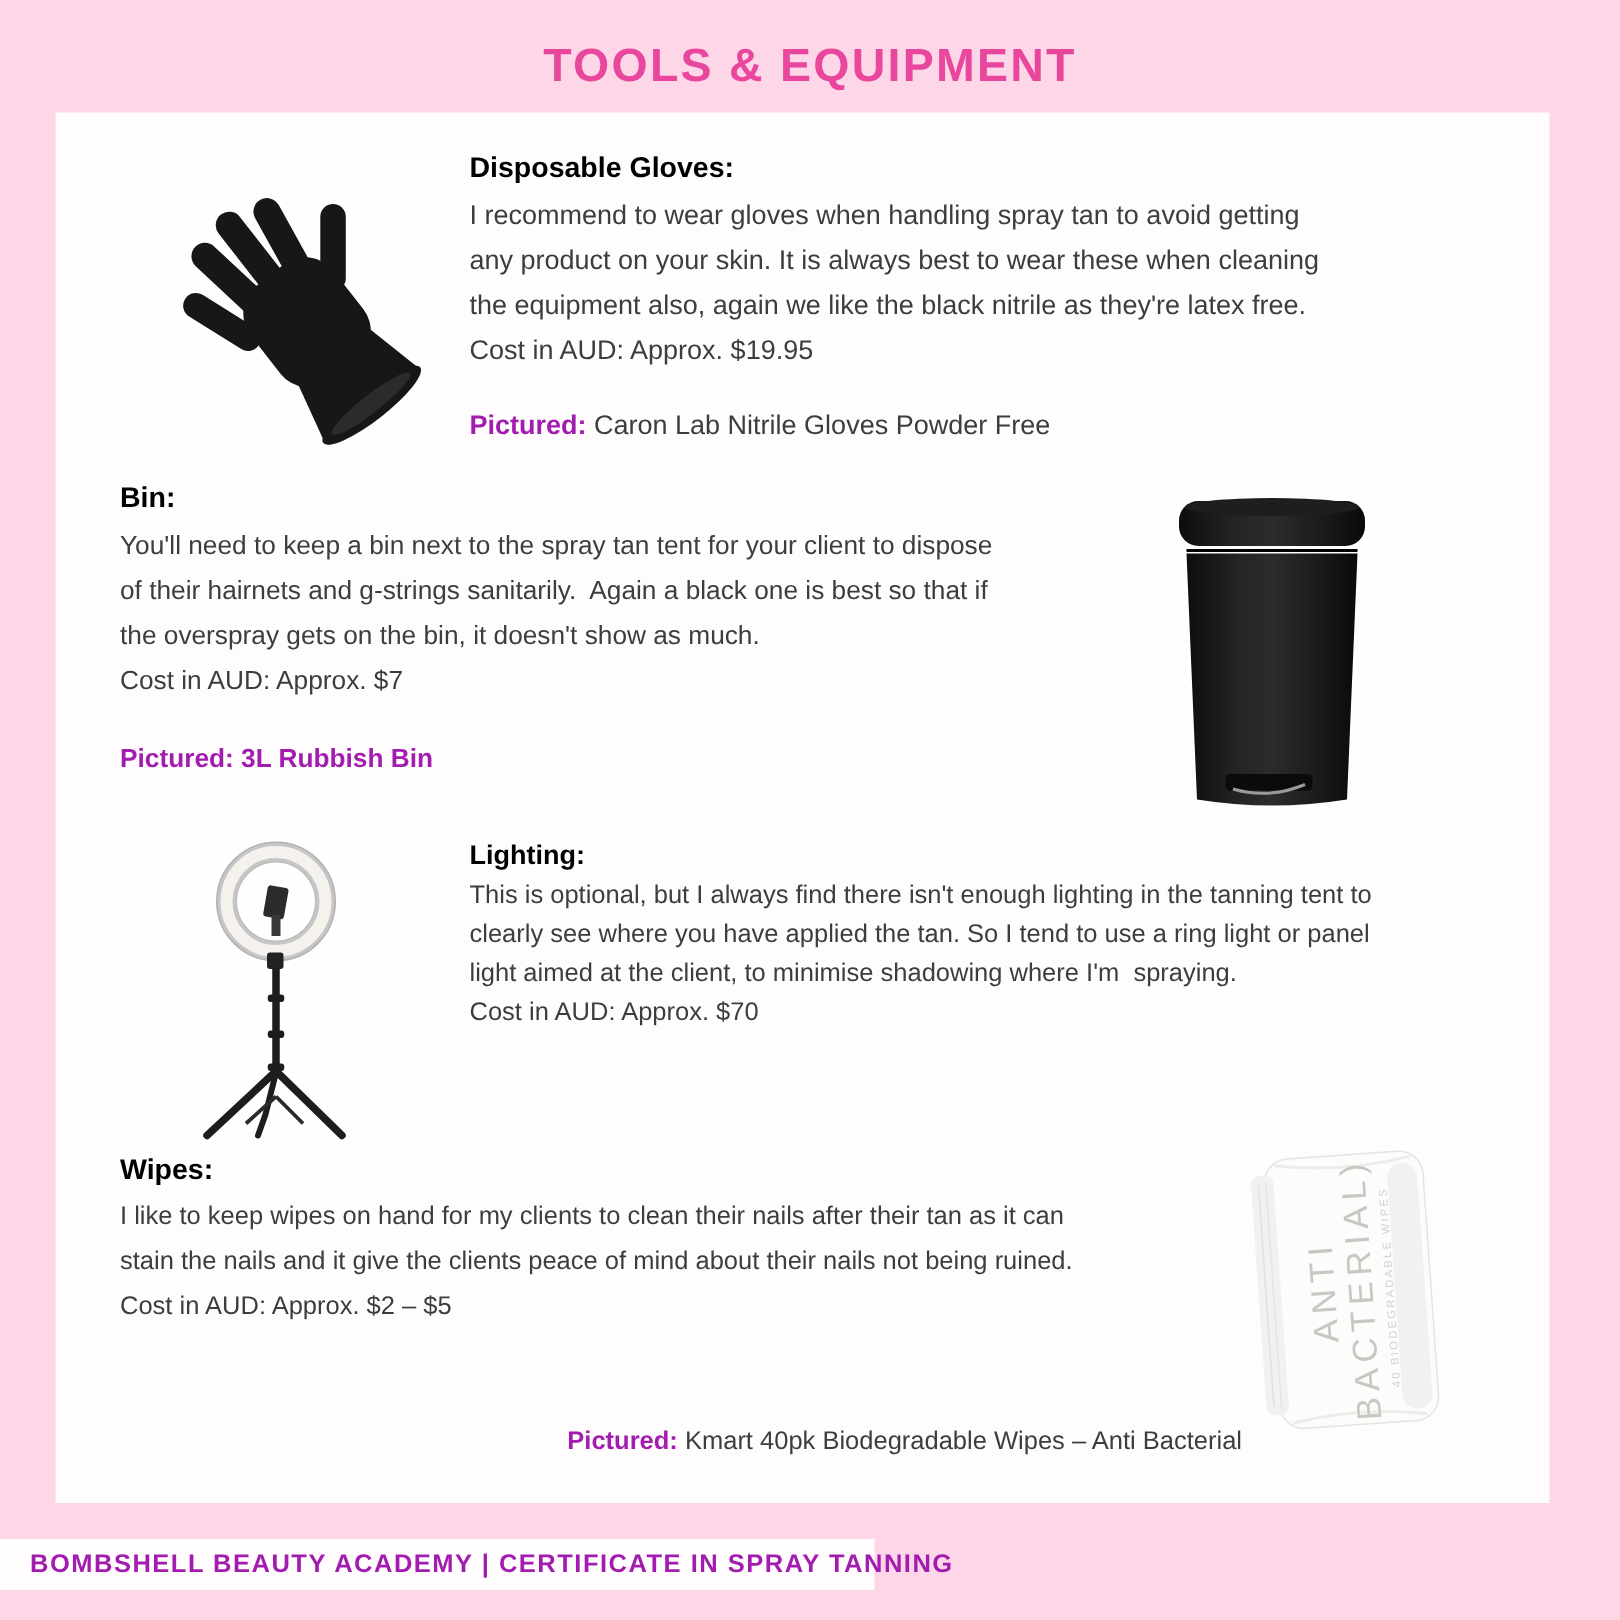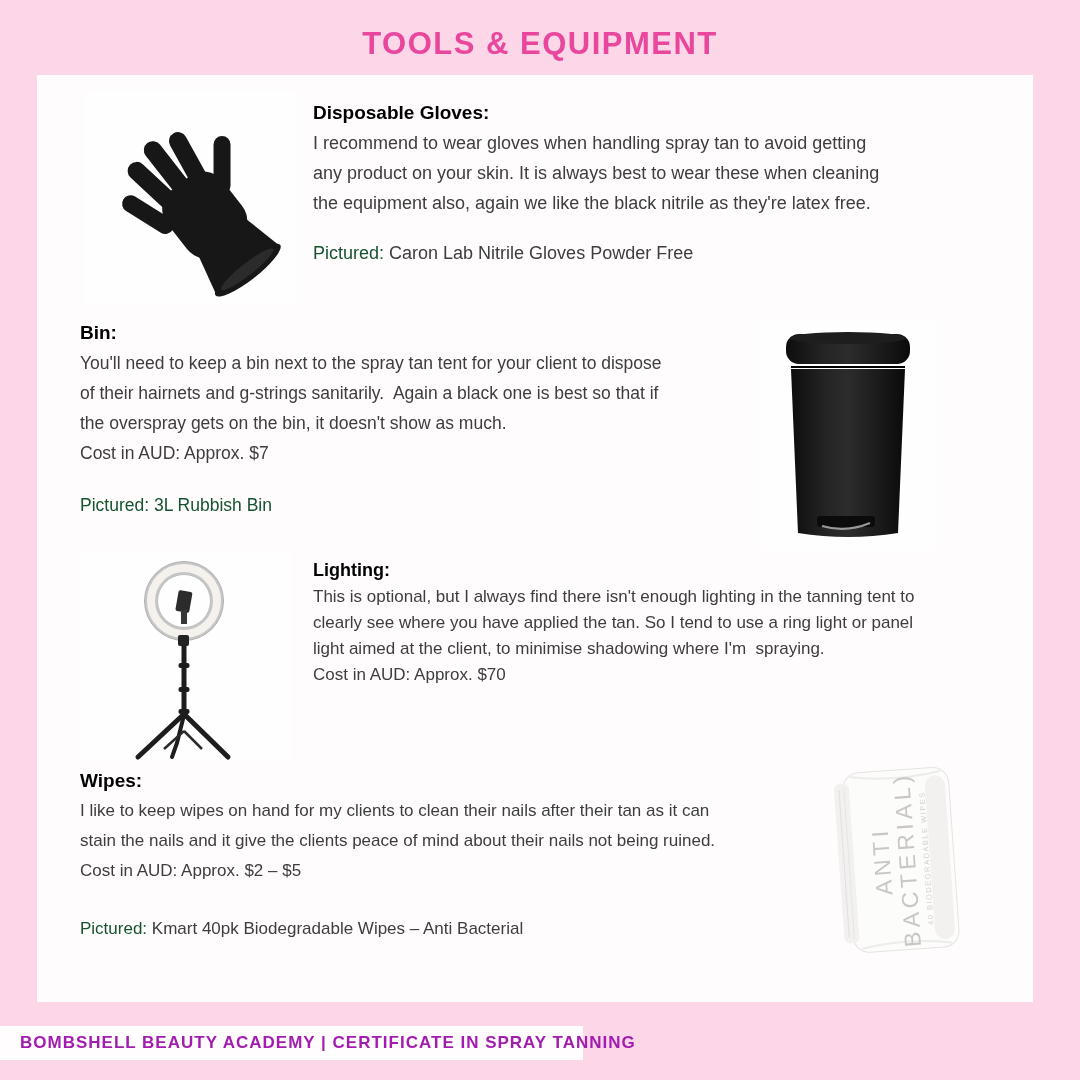--- a/index.html
+++ b/index.html
@@ -21,36 +21,36 @@
     position:absolute;left:37px;top:75px;width:996px;height:927px;
     background:#fffcfd;
   }
   .photo{position:absolute;background:#fefefe;}
   .photo svg{display:block;width:100%;height:100%;}
   .textblock{position:absolute;color:#3d3d3d;}
   .heading{font-weight:700;color:#000000;font-size:19px;line-height:30px;}
   .body{white-space:pre-wrap;line-height:30px;}
   .cost{line-height:30px;}
   .pictured{line-height:30px;}
-  .pictured .plabel{font-weight:400;color:#14532d;}
+  .pictured .plabel{font-weight:700;color:#a21caf;}
   .pictured .ptext{color:#3d3d3d;}
 
   #gloves-text{left:313px;top:98px;width:715px;font-size:18px;}
   #gloves-text .pictured{margin-top:20px;}
 
   #bin-text{left:80px;top:318px;width:700px;font-size:17.5px;}
   #bin-text .pictured{margin-top:22px;}
 
   #lighting-text{left:313px;top:556px;width:715px;font-size:17px;}
   #lighting-text .heading{font-size:18px;line-height:28px;}
   #lighting-text .body,#lighting-text .cost{line-height:26px;}
   #lighting-text .pictured{margin-top:18px;}
 
   #wipes-text{left:80px;top:766px;width:748px;font-size:17px;}
-  #wipes-text .pictured{margin-top:28px;}
+  #wipes-text .pictured{margin-top:60px;text-align:right;}
 
   #gloves-photo{left:85px;top:92px;width:212px;height:214px;}
   #bin-photo{left:760px;top:320px;width:176px;height:230px;}
   #light-photo{left:78px;top:551px;width:213px;height:210px;}
   #wipes-photo{left:818px;top:756px;width:162px;height:208px;background:transparent;}
 
   .footer-bar{
     position:absolute;left:0;top:1026px;width:583px;height:34px;
     background:#fffdfe;
   }
@@ -82,20 +82,21 @@
         <ellipse cx="107" cy="198" rx="41" ry="10"></ellipse>
         <ellipse cx="107" cy="197" rx="33" ry="6" fill="#2b2b2b"></ellipse>
       </g>
     </svg>
   </div>
   <div class="textblock" id="gloves-text">
     <div class="heading">Disposable Gloves:</div>
     <div class="body">I recommend to wear gloves when handling spray tan to avoid getting
 any product on your skin. It is always best to wear these when cleaning
 the equipment also, again we like the black nitrile as they're latex free.</div>
+    <div class="cost">Cost in AUD: Approx. $19.95</div>
     <div class="pictured">
       <span class="plabel">Pictured:</span><span class="ptext"> Caron Lab Nitrile Gloves Powder Free</span>
     </div>
   </div>
 
   <div class="textblock" id="bin-text">
     <div class="heading">Bin:</div>
     <div class="body">You'll need to keep a bin next to the spray tan tent for your client to dispose
 of their hairnets and g-strings sanitarily.  Again a black one is best so that if
 the overspray gets on the bin, it doesn't show as much.</div>

